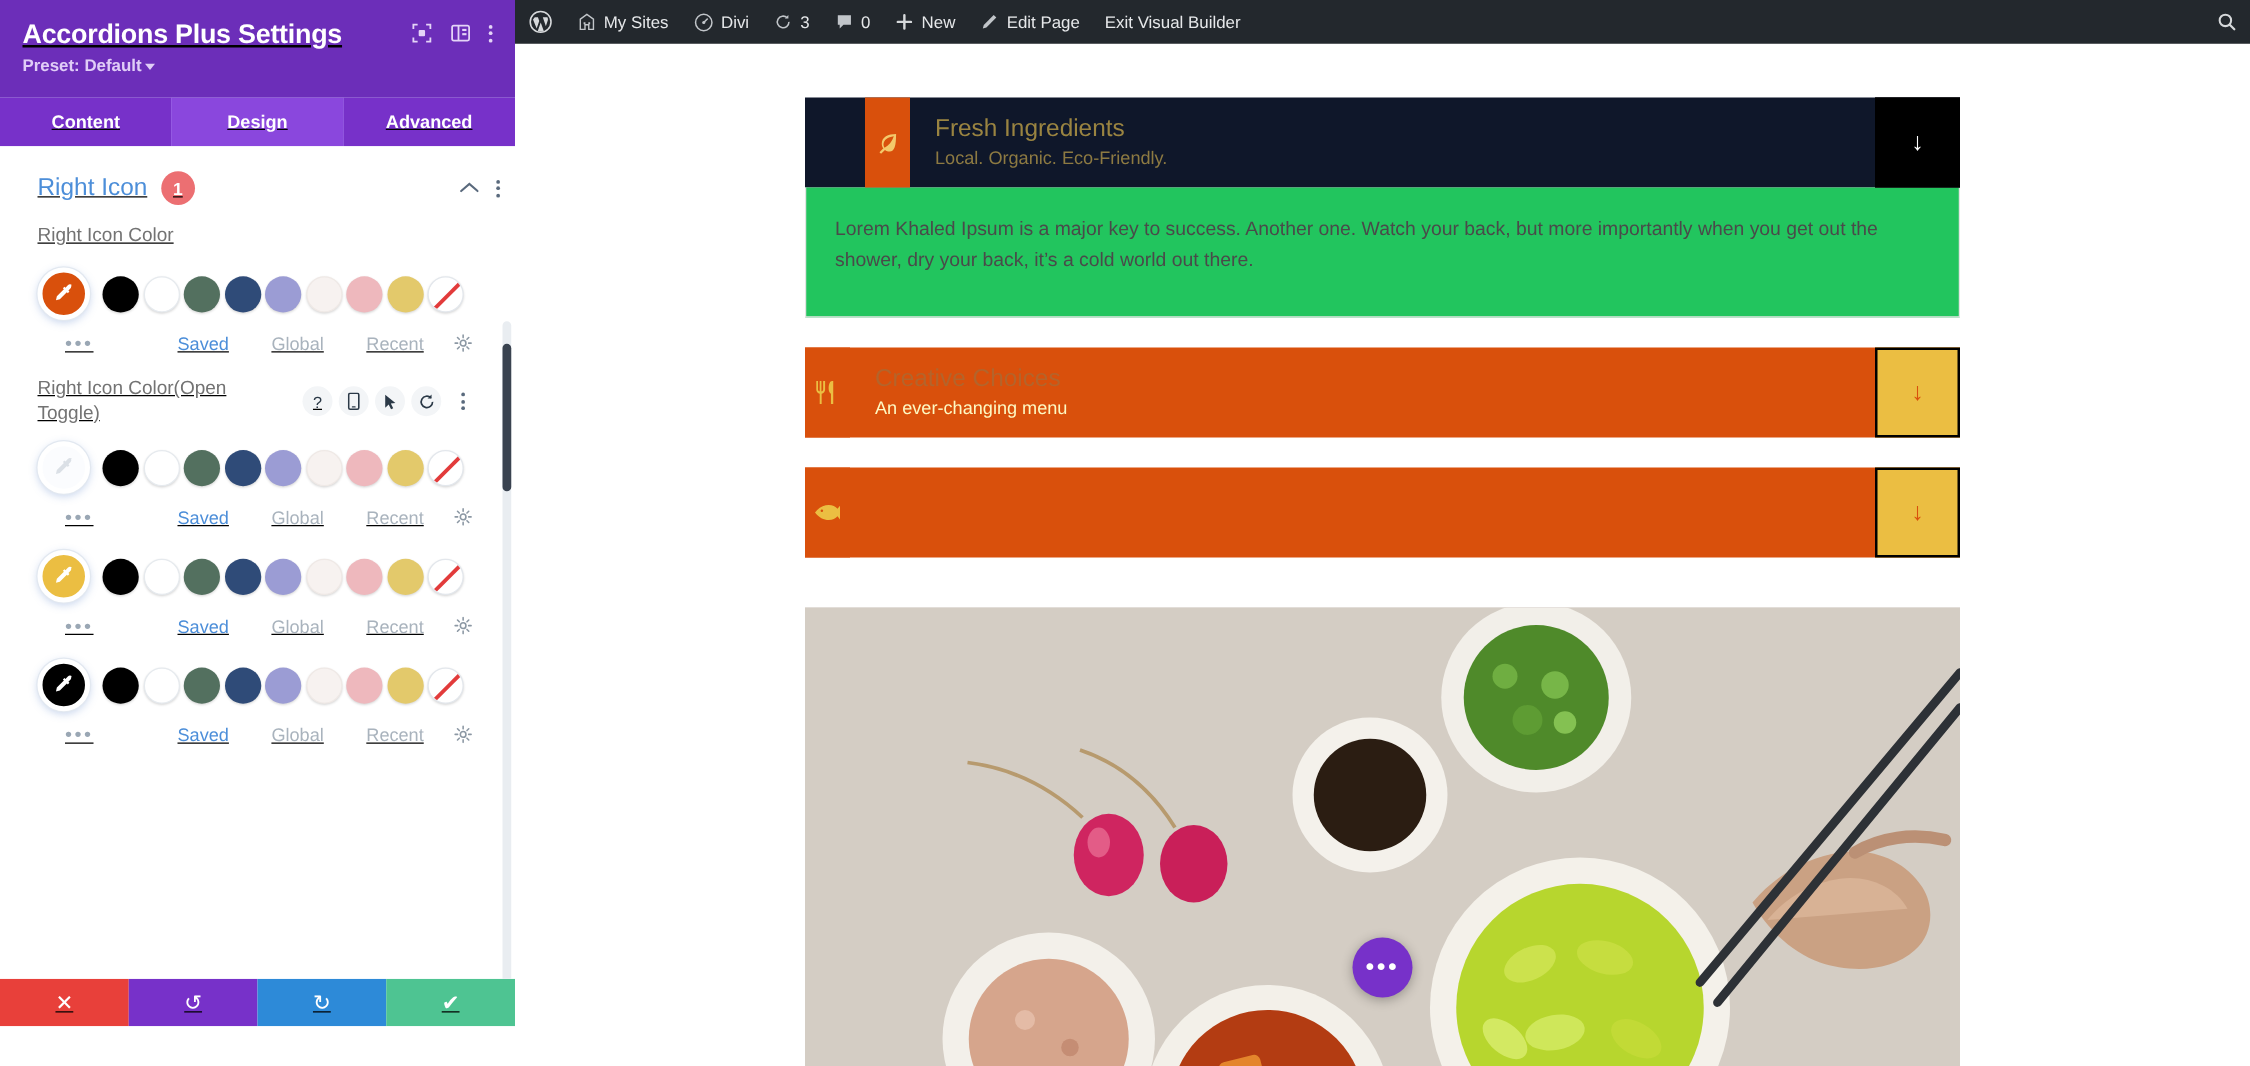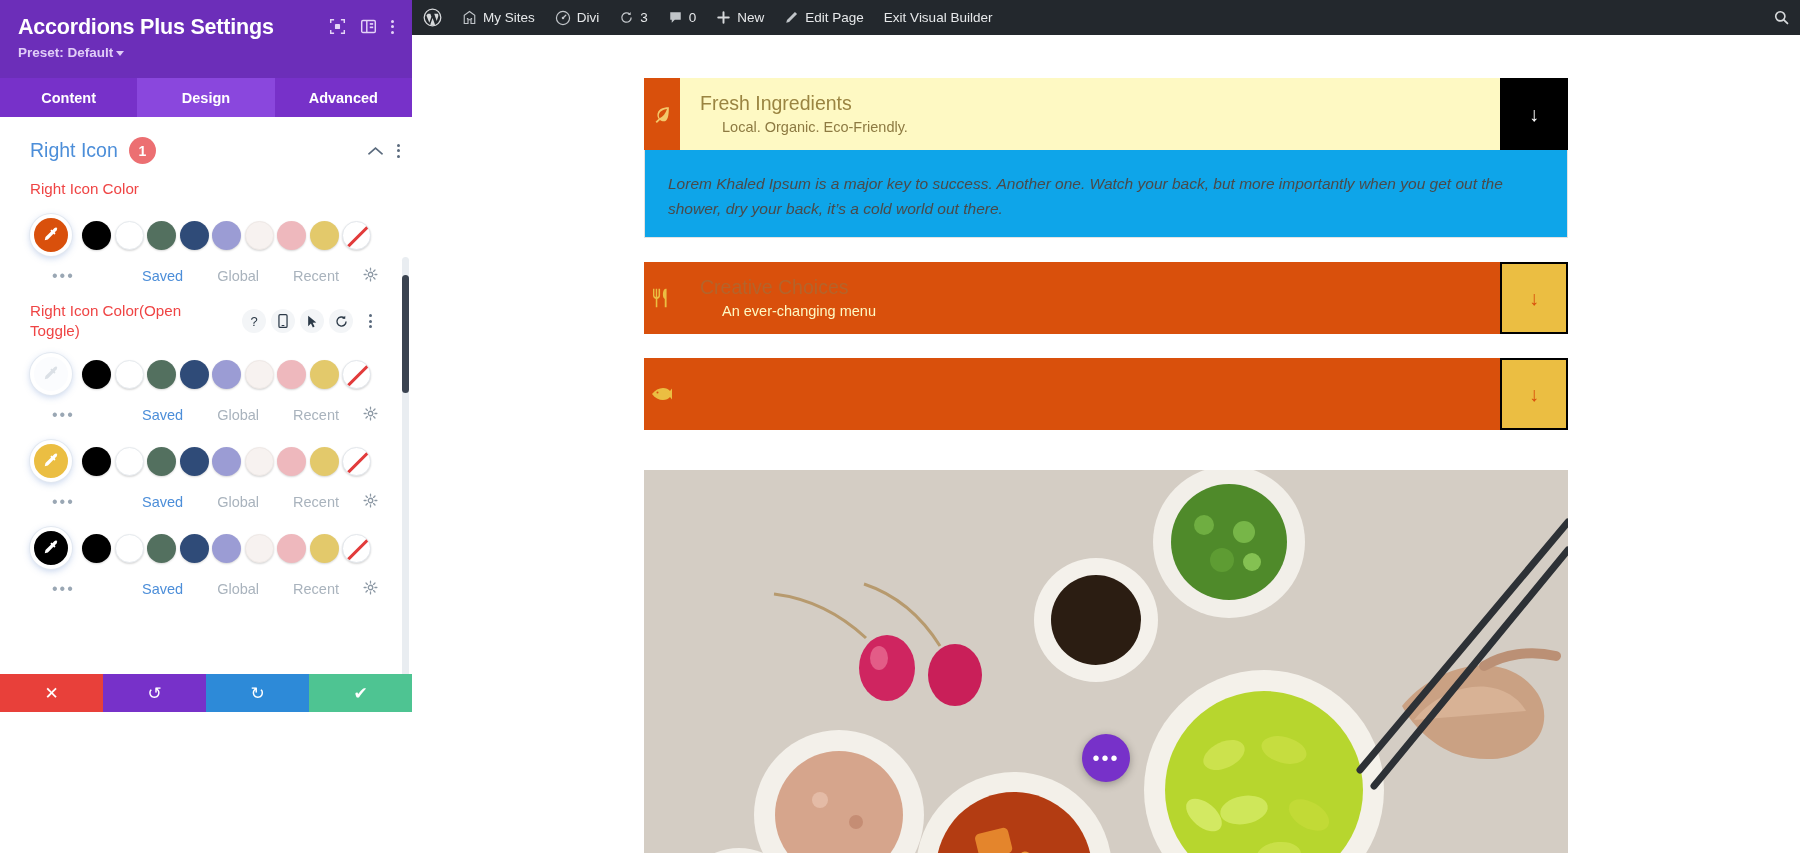--- a/index.html
+++ b/index.html
@@ -7,25 +7,26 @@
     width: 1800px; height: 853px;
     overflow: hidden;
     font-family: "Liberation Sans", sans-serif;
     background: #ffffff;
   }
   .screen { position: relative; width: 1800px; height: 853px; }
 
   
   .settings-panel {
     position: absolute; left: 0; top: 0;
-    width: 412px; height: 712px;
+    width: 412px; height: 821px;
     background: #ffffff;
     display: flex; flex-direction: column;
     overflow: hidden;
     z-index: 20;
+    text-decoration: underline;
   }
   .sp-header {
     background: #6c2eb9;
     padding: 14px 18px 10px 18px;
     position: relative;
     height: 78px;
   }
   .sp-title-row { display: flex; align-items: flex-start; }
   .sp-title {
     color: #ffffff; font-size: 21.5px; font-weight: bold;
@@ -60,21 +61,21 @@
     display: flex; align-items: center; justify-content: center;
   }
   .section-head-spacer { flex: 1; }
   .chev-up { color: #5a6a7d; font-size: 15px; margin-right: 14px; cursor: pointer; }
   .kebab-v { display:flex; flex-direction:column; gap:2.5px; cursor:pointer; }
   .kebab-v i { width:3px; height:3px; border-radius:50%; background:#5a6a7d; display:block; }
 
   .field { padding: 0 30px 0 30px; margin-top: 2px; }
   .field-label-row { display: flex; align-items: center; min-height: 26px; }
   .field-label {
-    color: #ef4444; font-size: 15.2px; line-height: 20px; font-weight: normal; max-width: 235px;
+    color: #737373; font-size: 15.2px; line-height: 20px; font-weight: normal; max-width: 235px;
   }
   .field-tools { display: flex; align-items: center; gap: 5px; margin-left: 10px; }
   .ftool {
     width: 24px; height: 24px; border-radius: 50%; background: #f3f5f7;
     display: flex; align-items: center; justify-content: center;
     color: #2b3947; font-size: 13px; cursor: pointer;
   }
   .ftool.plain { background: transparent; }
 
   .swatches { display: flex; align-items: center; gap: 0px; margin-top: 12px; }
@@ -157,29 +158,29 @@
   .acc-head {
     display: flex; align-items: center; height: 72px;
     padding-left: 0;
   }
   .acc-icon-box {
     width: 36px; height: 72px; display: flex; align-items: center; justify-content: center;
     color: #f0c040; flex: none;
   }
   .acc-texts { padding-left: 20px; }
   .acc-title { font-size: 19.5px; line-height: 25px; font-weight: normal; }
-  .acc-sub { font-size: 14.5px; line-height: 21px; margin-top: 1px; margin-left: 22px; }
+  .acc-sub { font-size: 14.5px; line-height: 21px; margin-top: 1px; }
   .acc-toggle {
     position: absolute; right: 0; top: 0; width: 68px; height: 72px;
     display: flex; align-items: center; justify-content: center;
     cursor: pointer; font-size: 20px;
   }
   .acc-body {
     border: 1px solid #e3e3e3; border-top: none;
-    padding: 21px 23px 16px 23px; background: #0ea5e9; font-style: italic;
+    padding: 21px 23px 32px 23px; background: #22c55e;
   }
   .acc-body p { color: #4a4a4a; font-size: 15.5px; line-height: 25px; }
 
   .photo {
     width: 924px; height: 420px; margin: 40px auto 0 auto; position: relative;
     background: #cfc8c0; overflow: hidden;
   }
   .fab {
     position: absolute; left: 50%; transform: translateX(-50%); bottom: 108px;
     width: 48px; height: 48px; border-radius: 50%; background: #7731c9;
@@ -266,21 +267,21 @@
           </svg>
       </span>
     </div>
   </div>
 
   <div class="canvas">
     <div class="builder-area">
       <div class="acc-wrap">
 
         <div class="acc-item">
-          <div class="acc-head" style="background:#fef9c3;">
+          <div class="acc-head" style="background:#0f172a;padding-left:48px;">
             <div class="acc-icon-box" style="background:#d9500c;">
               <svg width="22" height="22" viewBox="0 0 24 24">
                   <path d="M19.5 4.5c-7 0-12.5 2.6-12.5 8.5 0 1.6.5 3 1.4 4.1L5 20.5l1.4 1.4 3.4-3.4c1.1.9 2.5 1.4 4.1 1.4 4.2 0 5.6-5.3 5.6-15.4zM9.4 16.6c-.5-.7-.9-1.6-.9-2.6 0-4.3 3.8-6.6 9-7.4-1.5 4.9-4.4 8.2-8.1 10z" fill="#f3c96b"></path>
                 </svg>
             </div>
             <div class="acc-texts">
               <div class="acc-title" style="color:#9a8441;">Fresh Ingredients</div>
               <div class="acc-sub" style="color:#8d7a42;">Local. Organic. Eco-Friendly.</div>
             </div>
             <div class="acc-toggle" style="background:#000000;color:#ffffff;border:2px solid #000000;">↓</div>

